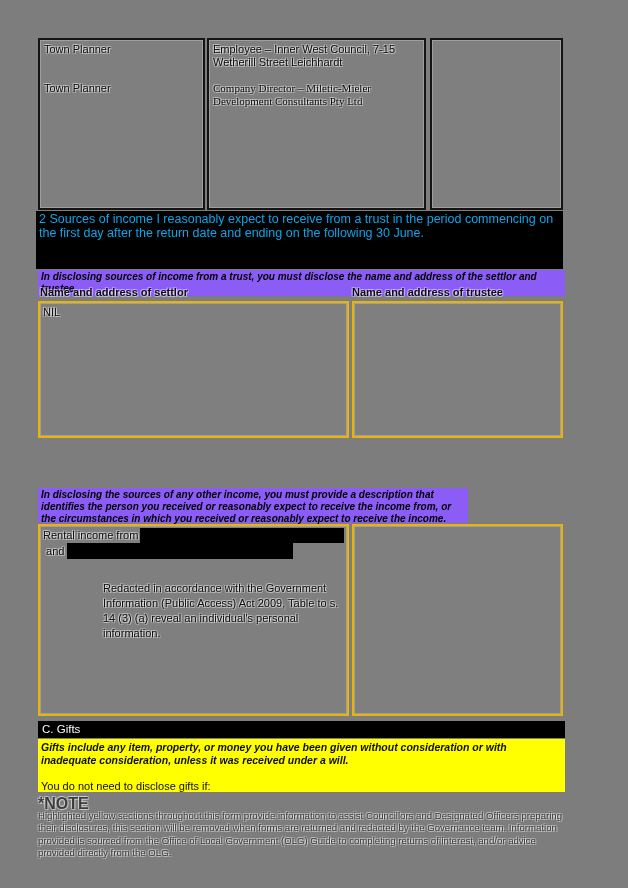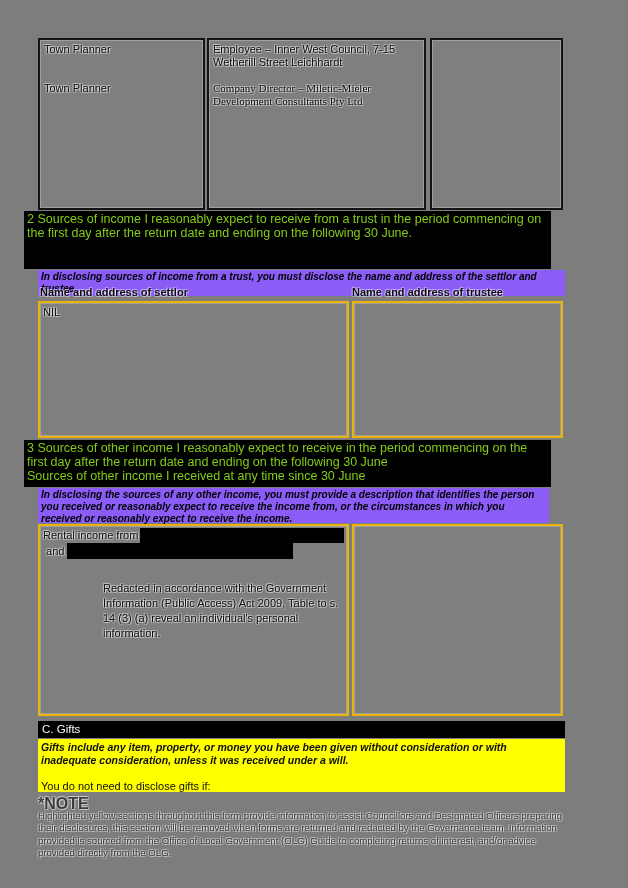--- a/index.html
+++ b/index.html
@@ -24,40 +24,40 @@
     font-size:11px;line-height:13px;
   }
   .c-role{left:38px;top:38px;width:167px;height:172px;}
   .c-detail{left:207px;top:38px;width:219px;height:172px;}
   .c-empty{left:430px;top:38px;width:133px;height:172px;}
   .role-2{margin-top:26px;}
   .detail-2{margin-top:13px;font-family:Liberation Serif, serif;}
 
   
   .bar{
-    position:absolute;left:24px;width:527px;
-    background:#000;color:#84cc16;
+    position:absolute;left:36px;width:527px;
+    background:#000;color:#0ea5e9;
     box-sizing:border-box;
     font-size:12.5px;line-height:14px;
     padding:1px 3px;
   }
   .bar-2{top:211px;height:58px;}
   .bar-3{top:440px;height:47px;}
   .bar .gap{height:14px;}
 
   
   .yellow{
     background:#8b5cf6;color:#000;
     font-size:10px;line-height:11.8px;
     font-style:italic;font-weight:bold;
     box-sizing:border-box;
     padding:1px 3px;
   }
   .y-2{position:absolute;left:38px;top:270px;display:inline-block;max-width:527px;}
-  .y-3{position:absolute;left:38px;top:488px;width:511px;height:35px;}
+  .y-3{position:absolute;left:38px;top:488px;width:430px;height:35px;}
 
   
   .colhead{position:absolute;top:285px;font-size:11px;font-weight:bold;line-height:14px;}
   .colhead.left{left:40px;}
   .colhead.right{left:352px;}
 
   
   .vcell{
     position:absolute;
     background:#7f7f7f;
@@ -117,24 +117,20 @@
   <div class="colhead left halo">Name and address of settlor</div>
   <div class="colhead right halo">Name and address of trustee</div>
 
   <div class="vcell nil-l halo">
     <div>NIL</div>
   </div>
   <div class="vcell nil-r">
     <div></div>
   </div>
 
-  <div class="bar bar-3">
-    <div>3 Sources of other income I reasonably expect to receive in the period commencing on the first day after the return date and ending on the following 30 June</div>
-    <div>Sources of other income I received at any time since 30 June</div>
-  </div>
   <div class="yellow y-3">In disclosing the sources of any other income, you must provide a description that identifies the person you received or reasonably expect to receive the income from, or the circumstances in which you received or reasonably expect to receive the income.</div>
 
   <div class="vcell rent-l">
     <div class="rline">
       <span class="lbl halo">Rental income from</span>
       <span class="redact fill"></span>
     </div>
     <div class="rline">
       <span class="lbl halo"> and</span>
       <span class="redact second"></span>

